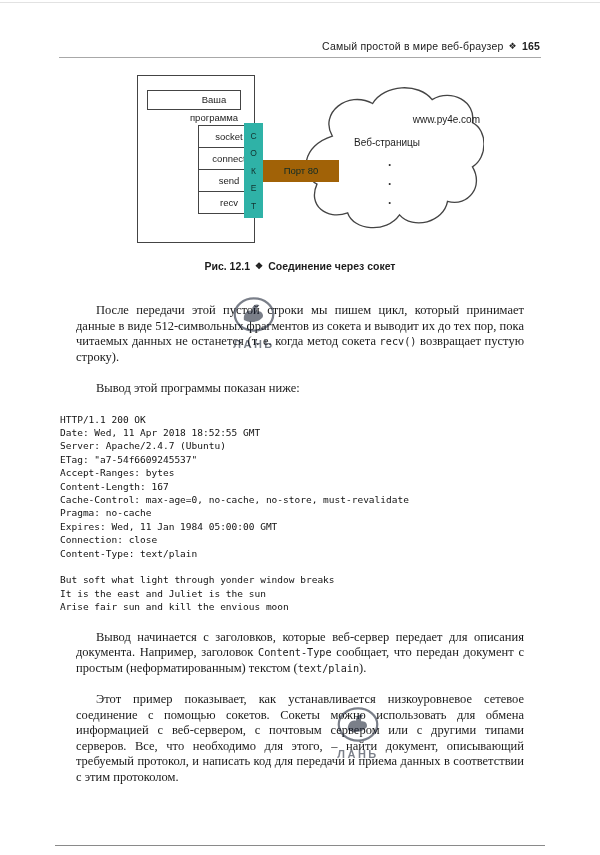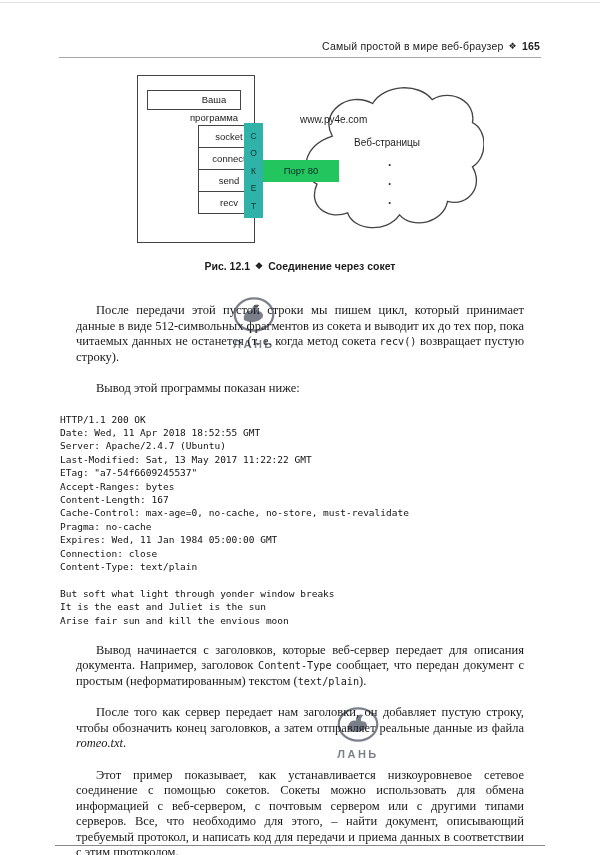--- a/index.html
+++ b/index.html
@@ -17,24 +17,24 @@
   
   .fig-outer{position:absolute;left:137px;top:75px;width:118px;height:168px;border:1px solid #444;box-sizing:border-box;}
   .fig-program-label{position:absolute;left:147px;top:90px;width:94px;height:20px;border:1px solid #444;
                      font-size:9.5px;line-height:18px;text-align:center;background:#fff;box-sizing:border-box;padding-left:40px;}
   .method-box{position:absolute;left:182px;width:62px;height:23px;border:1px solid #444;background:#fff;
               font-size:9.5px;line-height:21px;text-align:center;box-sizing:border-box;z-index:2;margin-left:16px;}
   .m0{top:125px}.m1{top:147px}.m2{top:169px}.m3{top:191px}
   .socket-bar{position:absolute;left:244px;top:123px;width:19px;height:95px;background:#2fb2a7;
               display:flex;flex-direction:column;justify-content:space-evenly;align-items:center;
               font-size:8.5px;color:#12332f;z-index:3;}
-  .port-box{position:absolute;left:263px;top:160px;width:76px;height:22px;background:#22c55e;
+  .port-box{position:absolute;left:263px;top:160px;width:76px;height:22px;background:#a16207;
             font-size:9.5px;line-height:22px;text-align:center;color:#0e2b28;z-index:3;}
   .cloud-svg{position:absolute;left:292px;top:76px;z-index:2;}
-  .cloud-url{position:absolute;left:300px;top:114px;width:180px;text-align:left;font-size:10px;z-index:4;}
+  .cloud-url{position:absolute;left:300px;top:114px;width:180px;text-align:right;font-size:10px;z-index:4;}
   .cloud-label{position:absolute;left:297px;top:137px;width:180px;text-align:center;font-size:10px;z-index:4;}
   .cloud-dots{position:absolute;left:300px;top:156px;width:180px;text-align:center;z-index:4;
               font-size:12px;font-weight:bold;line-height:19px;color:#333;}
   .cloud-dots span{display:block;}
   .fig-caption{position:absolute;left:0;top:260px;width:100%;text-align:center;font-size:10.5px;font-weight:bold;}
   .fig-caption .diamond{font-size:9px;margin:0 5px;}
 
   
   .body-col{position:absolute;left:60px;top:287px;width:480px;font-family:"Liberation Serif",serif;
             font-size:12.5px;line-height:15.5px;text-align:justify;color:#1a1a1a;}
@@ -103,38 +103,36 @@
 
   <div class="body-col">
     <p><span>После передачи этой пустой строки мы пишем цикл, который принимает данные в виде 512-символьных фрагментов из сокета и выводит их до тех пор, пока читаемых данных не останется (т. е. когда метод сокета </span><span class="mono">recv()</span><span> возвращает пустую строку).</span></p>
 
     <p>Вывод этой программы показан ниже:</p>
 
     <div class="code-block">
       <div class="code-line">HTTP/1.1 200 OK</div>
       <div class="code-line">Date: Wed, 11 Apr 2018 18:52:55 GMT</div>
       <div class="code-line">Server: Apache/2.4.7 (Ubuntu)</div>
-      <div class="code-line">Last-Modified: Sat, 13 May 2017 11:22:22 GMT</div>
       <div class="code-line">ETag: "a7-54f6609245537"</div>
       <div class="code-line">Accept-Ranges: bytes</div>
       <div class="code-line">Content-Length: 167</div>
       <div class="code-line">Cache-Control: max-age=0, no-cache, no-store, must-revalidate</div>
       <div class="code-line">Pragma: no-cache</div>
       <div class="code-line">Expires: Wed, 11 Jan 1984 05:00:00 GMT</div>
       <div class="code-line">Connection: close</div>
       <div class="code-line">Content-Type: text/plain</div>
       <div class="code-line"></div>
       <div class="code-line">But soft what light through yonder window breaks</div>
       <div class="code-line">It is the east and Juliet is the sun</div>
       <div class="code-line">Arise fair sun and kill the envious moon</div>
     </div>
 
     <p><span>Вывод начинается с заголовков, которые веб-сервер передает для описания документа. Например, заголовок </span><span class="mono">Content-Type</span><span> сообщает, что передан документ с простым (неформатированным) текстом (</span><span class="mono">text/plain</span><span>).</span></p>
 
-    <p><span>После того как сервер передает нам заголовки, он добавляет пустую строку, чтобы обозначить конец заголовков, а затем отправляет реальные данные из файла </span><span class="ital">romeo.txt</span><span>.</span></p>
 
     <p>Этот пример показывает, как устанавливается низкоуровневое сетевое соединение с помощью сокетов. Сокеты можно использовать для обмена информацией с веб-сервером, с почтовым сервером или с другими типами серверов. Все, что необходимо для этого, – найти документ, описывающий требуемый протокол, и написать код для передачи и приема данных в соответствии с этим протоколом.</p>
   </div>
 
   <div class="watermark wm1">
     <svg width="44" height="37" viewBox="0 0 48 40">
       <ellipse cx="24" cy="20" rx="21" ry="17.5" fill="none" stroke="currentColor" stroke-width="2.4"></ellipse>
       <path d="M13 26 C12 19 17 14 22 16 C21 11 26 7 30 10 C28 11.5 26.5 13.5 27.5 16.5 C31.5 15.5 35 19 33.5 23 C29 29 19 29.5 13 26 Z" fill="currentColor"></path>
     </svg>
     <div class="wm-text">ЛАНЬ</div>

